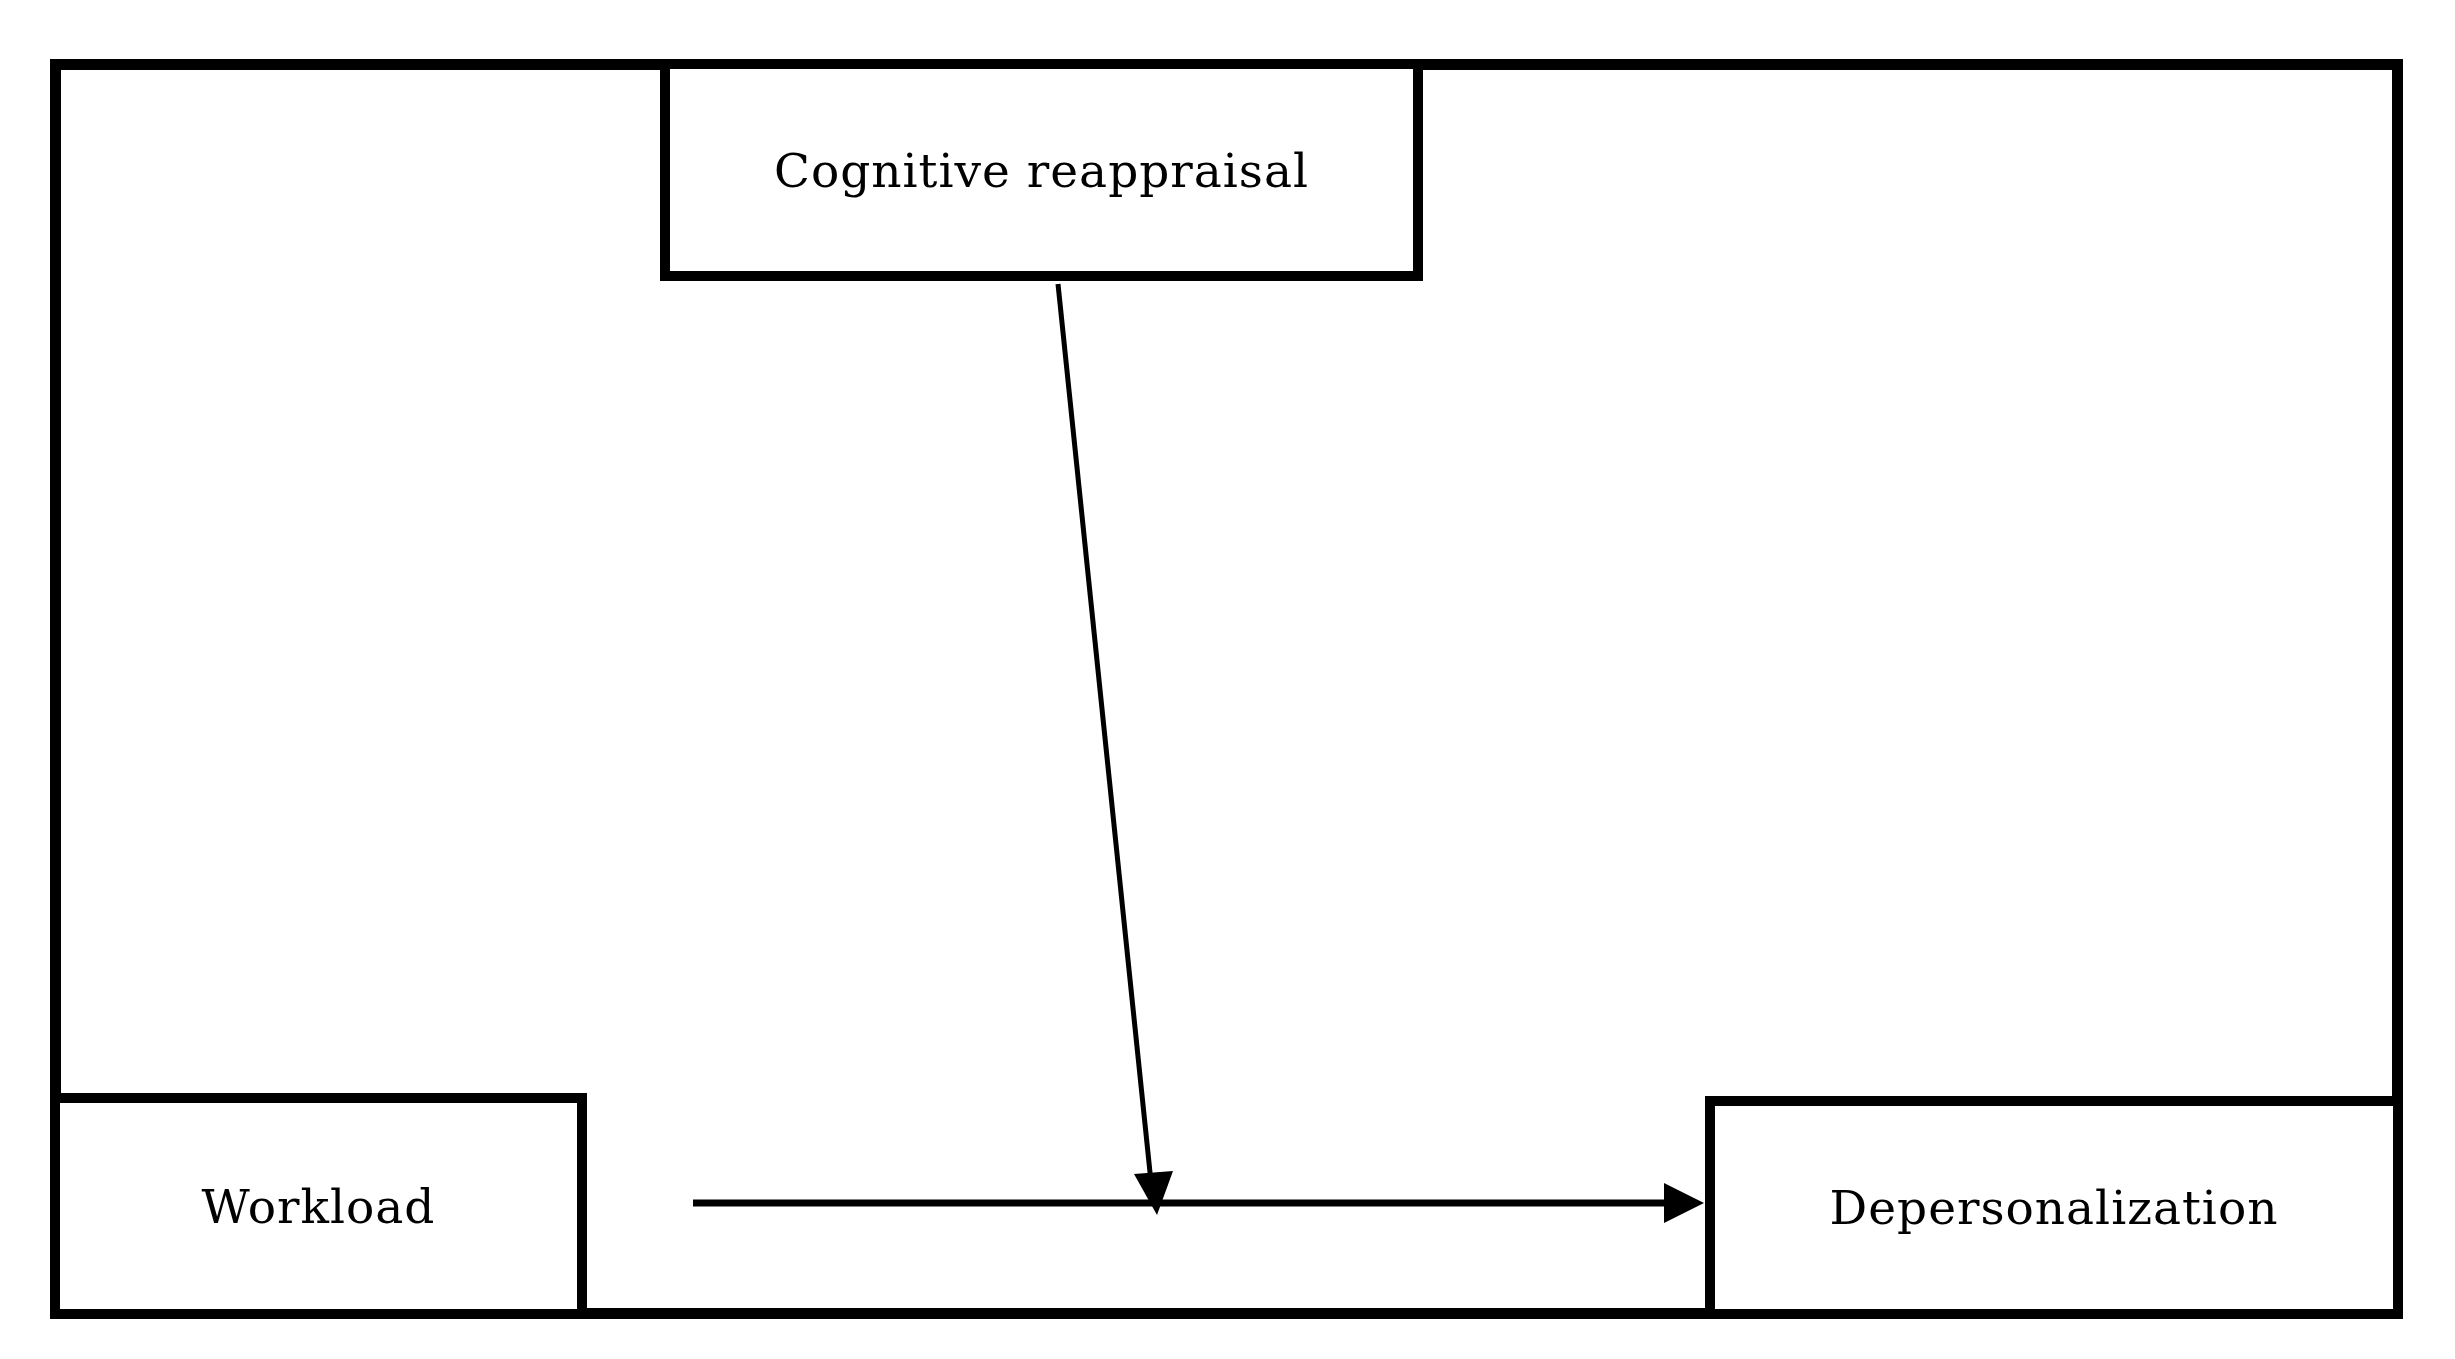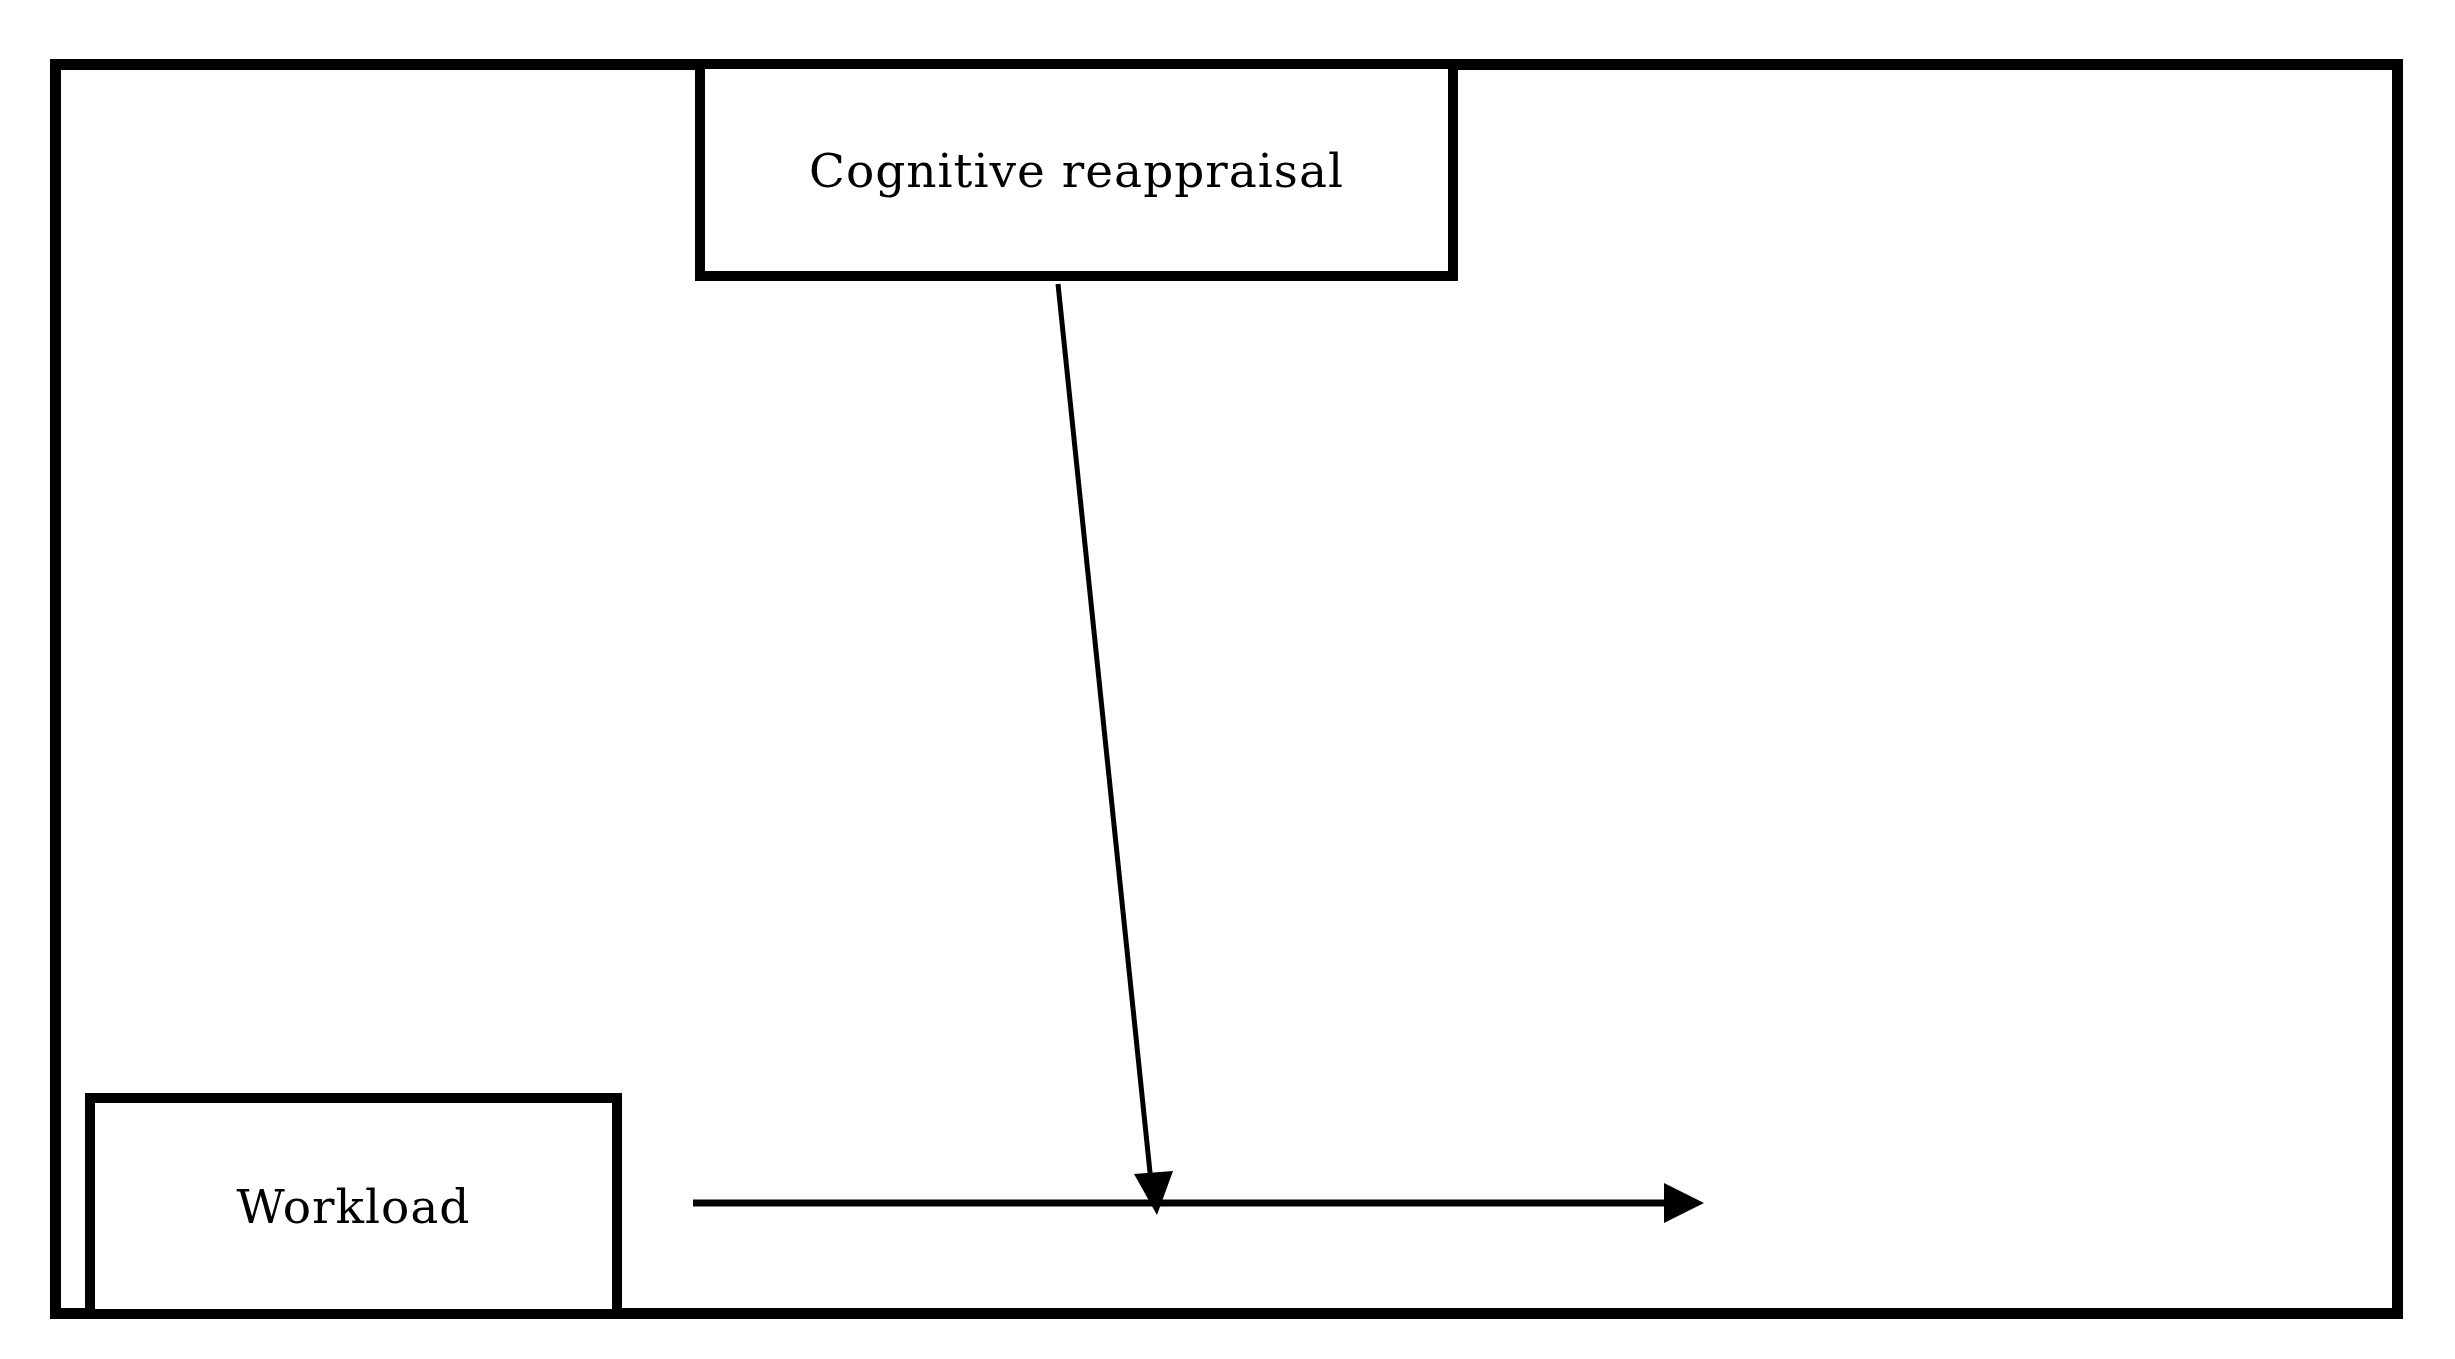--- a/index.html
+++ b/index.html
@@ -29,21 +29,20 @@
   }
   .node-box {
     position: absolute;
     border: 10px solid #000000;
     box-sizing: border-box;
     background: #ffffff;
     display: flex;
     align-items: center;
     justify-content: center;
     z-index: 2;
-    margin-left: 35px;
   }
   .node-box .label {
     font-size: 47px;
     line-height: 1;
     white-space: nowrap;
     letter-spacing: 1px;
   }
   .box-moderator {
     left: 660px;
     top: 59px;
@@ -80,20 +79,23 @@
   <div class="frame"></div>
 
   <div class="node-box box-moderator">
     <span class="label">Cognitive reappraisal</span>
   </div>
 
   <div class="node-box box-predictor">
     <span class="label">Workload</span>
   </div>
 
+  <div class="node-box box-outcome">
+    <span class="label">Depersonalization</span>
+  </div>
 
   <svg class="arrows-layer" viewBox="0 0 2455 1359" xmlns="http://www.w3.org/2000/svg">
 
     <line x1="693" y1="1203" x2="1668" y2="1203" stroke-width="7" stroke="#000000"></line>
     <polygon points="1704,1203 1664,1183 1664,1223" fill="#000000"></polygon>
 
     <line x1="1058" y1="284" x2="1151" y2="1182" stroke-width="5" stroke="#000000"></line>
     <polygon points="1157,1215 1134,1174 1173,1171" fill="#000000"></polygon>
   </svg>
 

